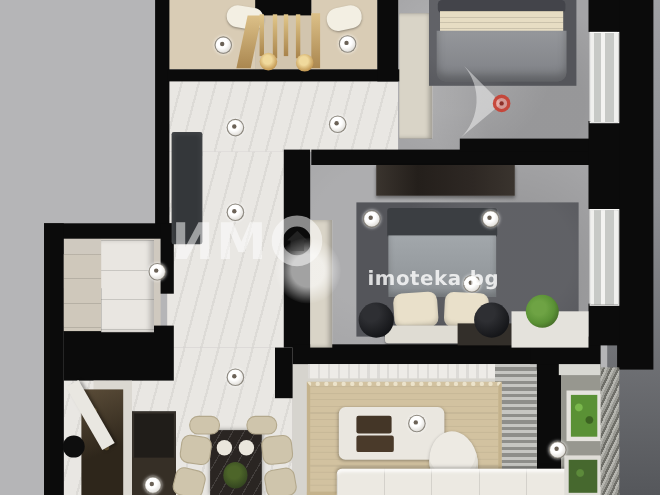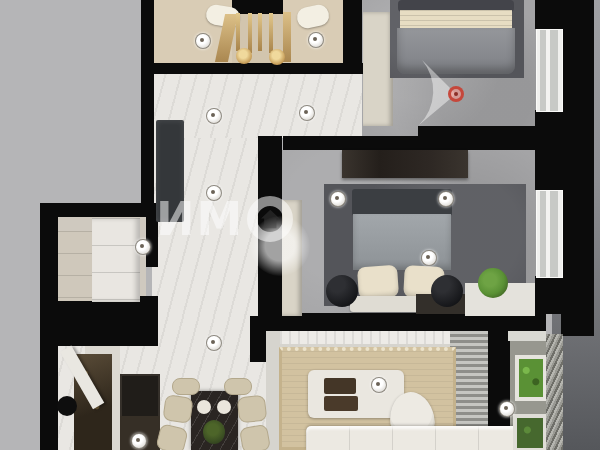--- a/index.html
+++ b/index.html
@@ -161,20 +161,21 @@
   <div class="furn slats-d" style="left:546px;top:334px;width:17px;height:116px;"></div>
 
   <div class="glow" style="left:250px;top:216px;width:60px;height:60px;"></div>
 
   <div class="wm-row">
     <span>ИМ</span>
     <span class="wm-o">
         <span class="wm-house"></span>
       </span>
   </div>
+  <div class="wm-url">imoteka.bg</div>
 
 <div class="spot" style="left: 195px; top: 33px;">
       <i></i>
     </div>
     <div class="spot" style="left: 308px; top: 32px;">
       <i></i>
     </div>
     <div class="spot" style="left: 206px; top: 108px;">
       <i></i>
     </div>

